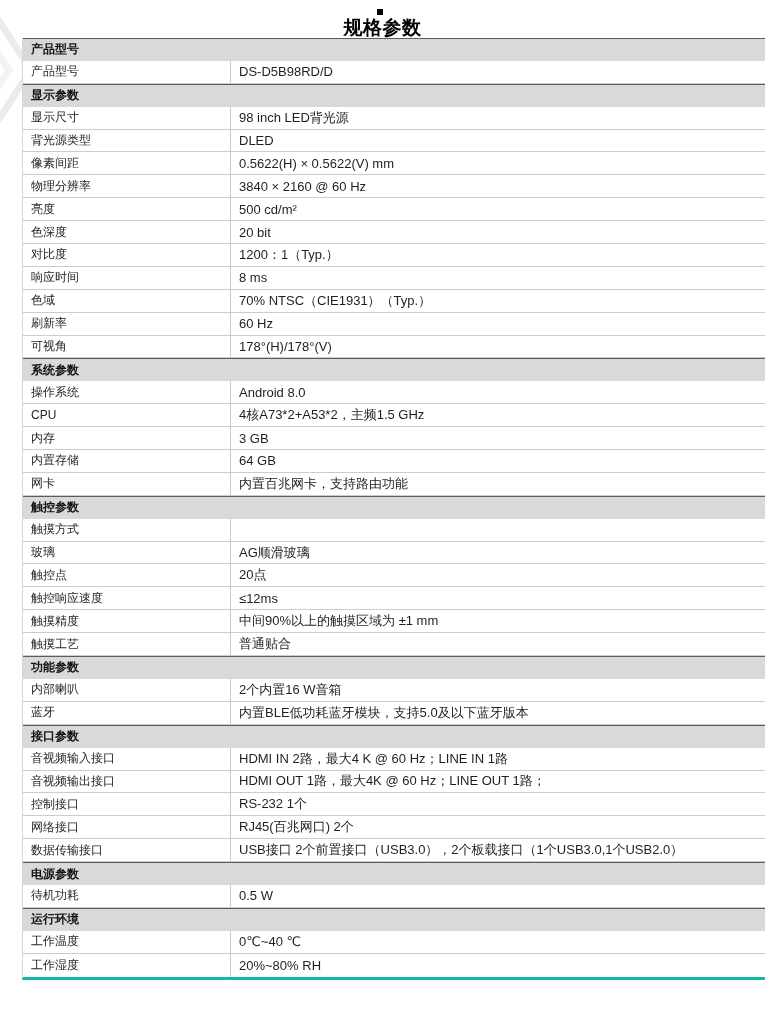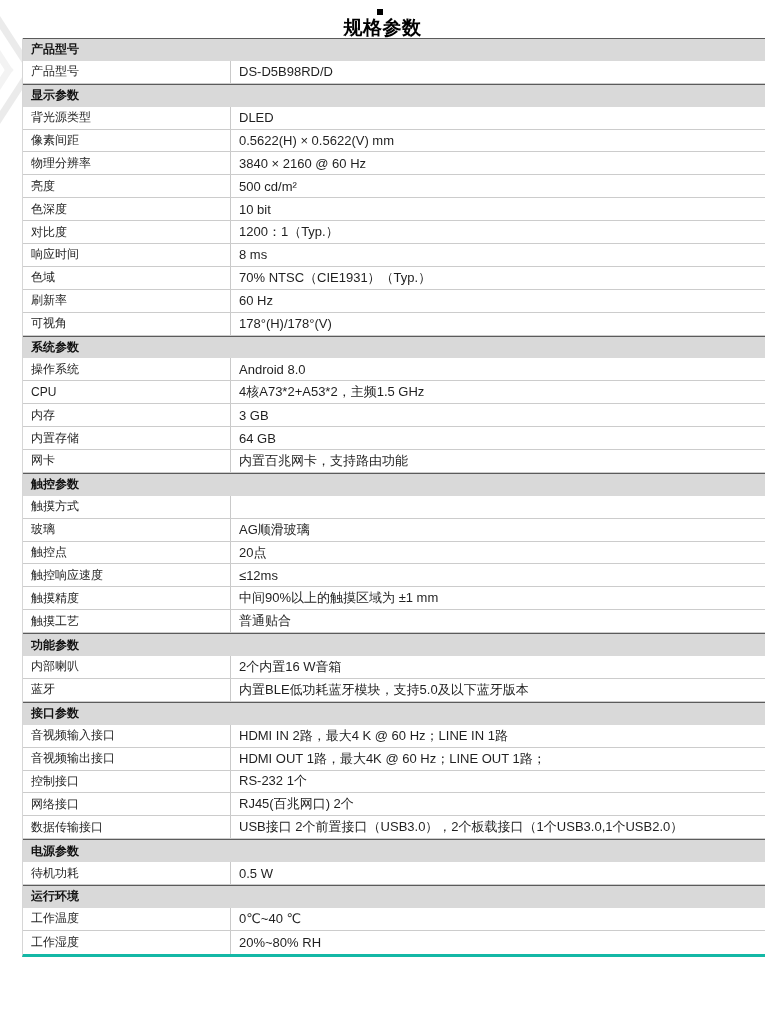--- a/index.html
+++ b/index.html
@@ -73,38 +73,42 @@
     </div>
 
     <div class="spec-table" id="spec-table">
         <div class="section-header">产品型号</div>
         <div class="row">
           <div class="cell label">产品型号</div>
           <div class="cell value">DS-D5B98RD/D</div>
         </div>
         <div class="section-header">显示参数</div>
         <div class="row">
+          <div class="cell label">显示尺寸</div>
+          <div class="cell value">98 inch LED背光源</div>
+        </div>
+        <div class="row">
           <div class="cell label">背光源类型</div>
           <div class="cell value">DLED</div>
         </div>
         <div class="row">
           <div class="cell label">像素间距</div>
           <div class="cell value">0.5622(H) × 0.5622(V) mm</div>
         </div>
         <div class="row">
           <div class="cell label">物理分辨率</div>
           <div class="cell value">3840 × 2160 @ 60 Hz</div>
         </div>
         <div class="row">
           <div class="cell label">亮度</div>
           <div class="cell value">500 cd/m²</div>
         </div>
         <div class="row">
           <div class="cell label">色深度</div>
-          <div class="cell value">10 bit</div>
+          <div class="cell value">20 bit</div>
         </div>
         <div class="row">
           <div class="cell label">对比度</div>
           <div class="cell value">1200：1（Typ.）</div>
         </div>
         <div class="row">
           <div class="cell label">响应时间</div>
           <div class="cell value">8 ms</div>
         </div>
         <div class="row">

